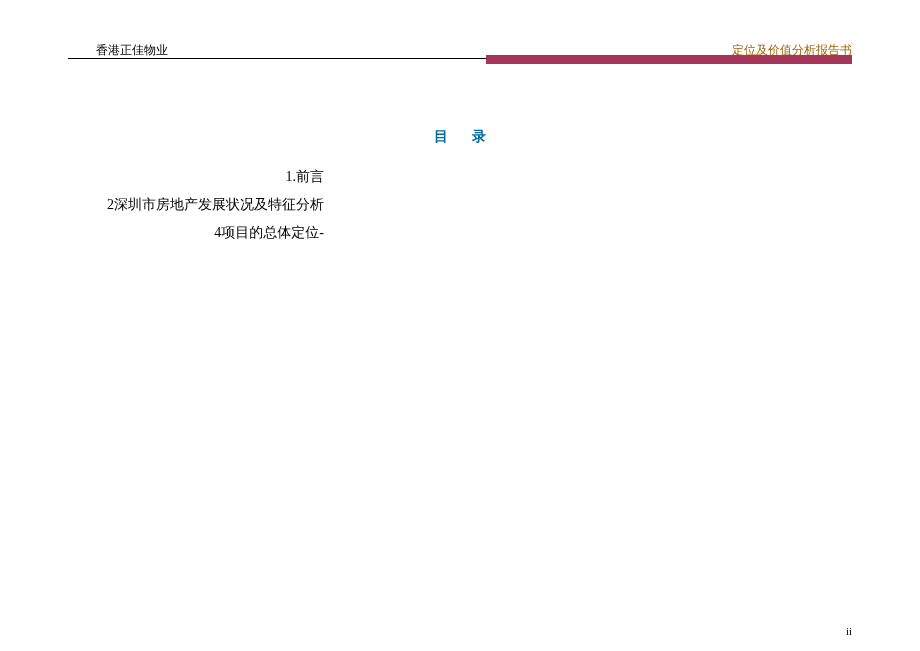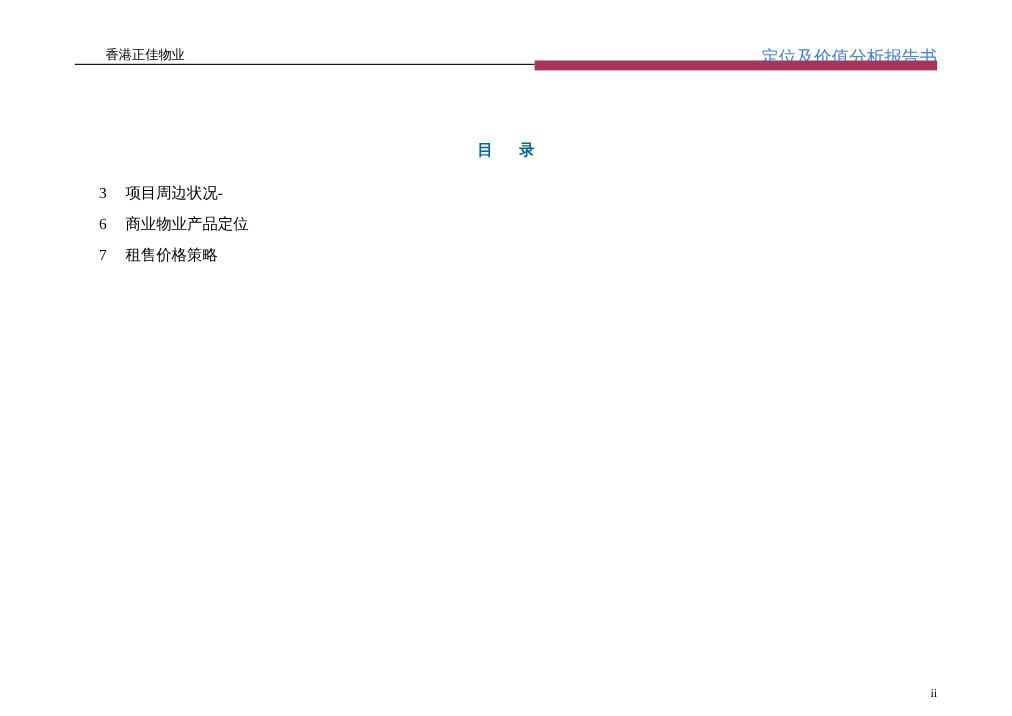--- a/index.html
+++ b/index.html
@@ -1,18 +1,19 @@
 <!DOCTYPE html>
 <html><head>
   <meta charset="utf-8">
   <style>
     * {
       margin: 0;
       padding: 0;
       box-sizing: border-box;
+      text-align: right;
     }
     body {
       width: 920px;
       height: 651px;
       background: #ffffff;
       font-family: "SimSun", "宋体", serif;
       position: relative;
     }
     .header {
       position: relative;
@@ -22,22 +23,22 @@
       position: absolute;
       left: 96px;
       top: 42px;
       font-size: 12px;
       color: #000;
     }
     .header-right {
       position: absolute;
       right: 68px;
       top: 42px;
-      font-size: 16px;
-      color: #3b82f6;
+      font-size: 12px;
+      color: #a16207;
     }
     .header-line {
       position: absolute;
       top: 58px;
       left: 68px;
       width: 418px;
       border-top: 1px solid #000;
     }
     .header-bar {
       position: absolute;
@@ -95,18 +96,18 @@
   <div class="header-right">定位及价值分析报告书</div>
   <div class="header-line"></div>
   <div class="header-bar"></div>
 </div>
 
 <div class="title">
   <span class="title-char1">目</span><span>录</span>
 </div>
 
 <div class="toc">
-  <div class="toc-item"><span class="toc-num">3</span><span>项目周边状况-</span></div>
-  <div class="toc-item"><span class="toc-num">6</span><span>商业物业产品定位</span></div>
-  <div class="toc-item"><span class="toc-num">7</span><span>租售价格策略</span></div>
+  <div class="toc-item"><span class="toc-num">1.</span><span>前言</span></div>
+  <div class="toc-item"><span class="toc-num">2</span><span>深圳市房地产发展状况及特征分析</span></div>
+  <div class="toc-item"><span class="toc-num">4</span><span>项目的总体定位-</span></div>
 </div>
 
 <div class="page-number">ii</div>
 
 </body></html>

